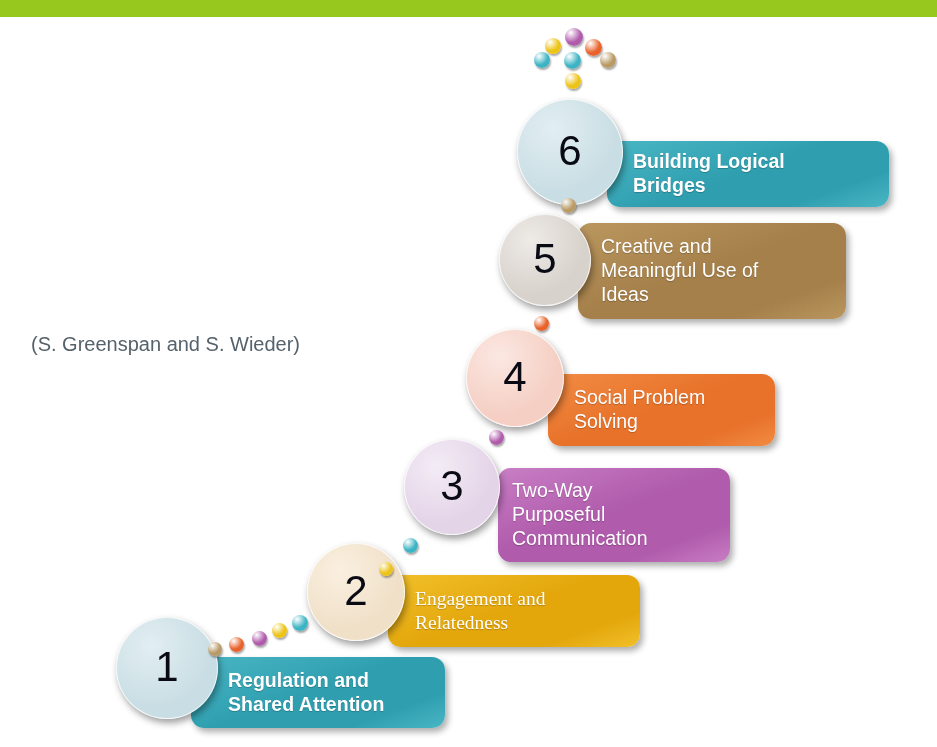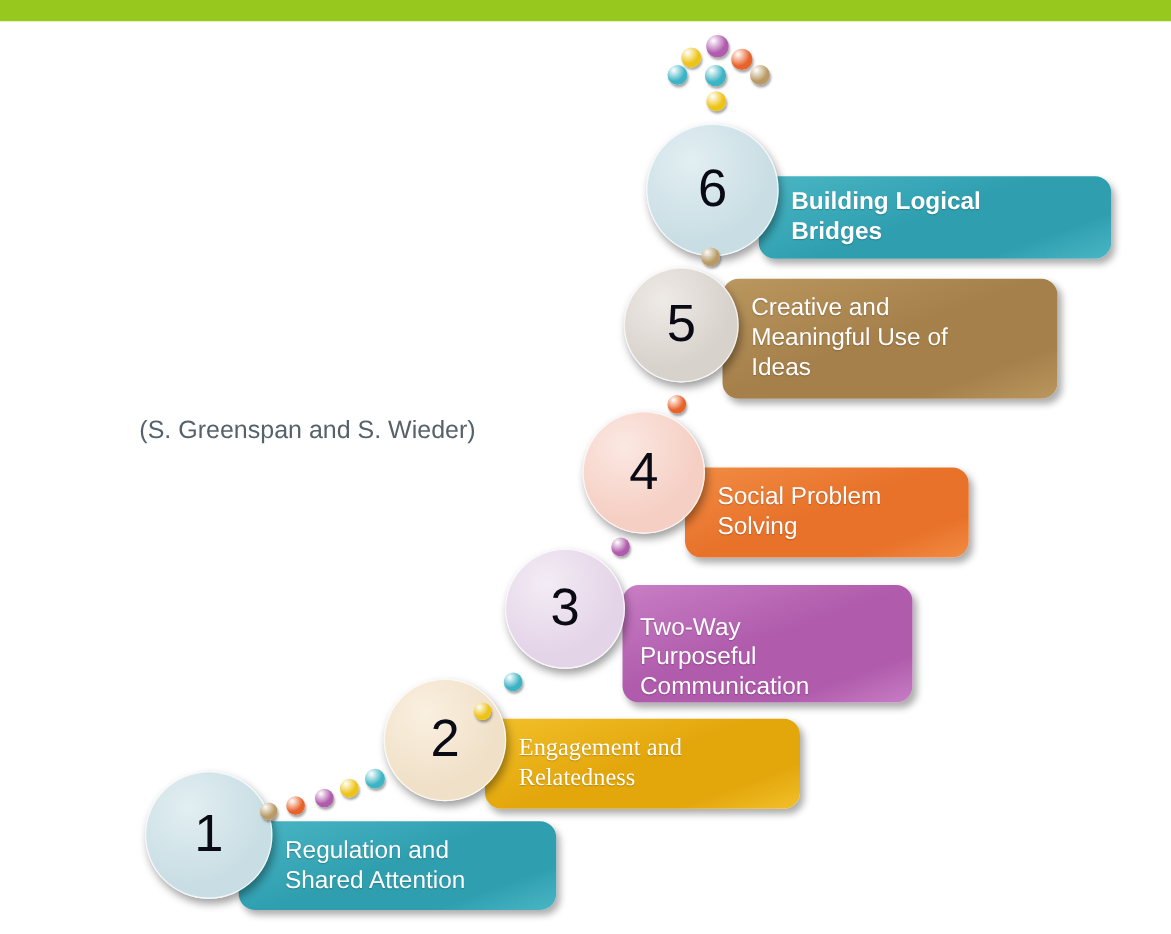--- a/index.html
+++ b/index.html
@@ -67,38 +67,38 @@
     box-shadow:1px 2px 2px rgba(0,0,0,0.35);
   }
 </style>
 </head>
 <body>
 
 <div id="slide" style="background: rgb(255, 255, 255);">
 
   <div class="topbar" style="background: rgb(150, 200, 30);"></div>
 
-  <div class="subtitle" style="color: rgb(85, 98, 107); text-align: center;">(S. Greenspan and S. Wieder)</div>
+  <div class="subtitle" style="color: rgb(85, 98, 107);">(S. Greenspan and S. Wieder)</div>
 
   <div id="diagram">
-      <div class="badge" style="left: 191px; top: 657px; width: 254px; height: 71px; background: linear-gradient(160deg, rgb(74, 182, 196) 0%, rgb(47, 159, 176) 48%, rgb(47, 159, 176) 78%, rgb(74, 182, 196) 100%); z-index: 10;">
+      <div class="badge" style="left: 191px; top: 657px; width: 254px; height: 71px; background: linear-gradient(160deg, rgb(74, 182, 196) 0%, rgb(47, 159, 176) 48%, rgb(47, 159, 176) 78%, rgb(74, 182, 196) 100%); z-index: 10; font-weight: bold;">
         <span class="badge-label" style="margin-left: 37px;">Regulation and
 Shared Attention</span>
       </div>
       <div class="circle" style="left: 116px; top: 617px; width: 102px; height: 102px; background: radial-gradient(circle at 34% 28%, rgb(226, 238, 242) 0%, rgb(201, 222, 228) 62%, rgb(201, 222, 228) 100%); border: 1px solid rgba(255, 255, 255, 0.75); z-index: 11;">
         <span class="circle-num">1</span>
       </div>
       <div class="badge" style="left: 388px; top: 575px; width: 252px; height: 72px; background: linear-gradient(160deg, rgb(242, 192, 42) 0%, rgb(227, 167, 12) 48%, rgb(227, 167, 12) 78%, rgb(242, 192, 42) 100%); z-index: 12; font-family: Liberation Serif, serif;">
         <span class="badge-label" style="margin-left: 27px;">Engagement and
 Relatedness</span>
       </div>
       <div class="circle" style="left: 307px; top: 543px; width: 98px; height: 98px; background: radial-gradient(circle at 34% 28%, rgb(250, 240, 224) 0%, rgb(240, 224, 200) 62%, rgb(240, 224, 200) 100%); border: 1px solid rgba(255, 255, 255, 0.75); z-index: 13;">
         <span class="circle-num">2</span>
       </div>
-      <div class="badge" style="left: 498px; top: 468px; width: 232px; height: 94px; background: linear-gradient(160deg, rgb(200, 126, 196) 0%, rgb(176, 91, 172) 48%, rgb(176, 91, 172) 78%, rgb(200, 126, 196) 100%); z-index: 14; align-items: flex-end;">
+      <div class="badge" style="left: 498px; top: 468px; width: 232px; height: 94px; background: linear-gradient(160deg, rgb(200, 126, 196) 0%, rgb(176, 91, 172) 48%, rgb(176, 91, 172) 78%, rgb(200, 126, 196) 100%); z-index: 14;">
         <span class="badge-label" style="margin-left: 14px;">Two-Way
 Purposeful
 Communication</span>
       </div>
       <div class="circle" style="left: 404px; top: 439px; width: 96px; height: 96px; background: radial-gradient(circle at 34% 28%, rgb(243, 236, 245) 0%, rgb(228, 212, 232) 62%, rgb(228, 212, 232) 100%); border: 1px solid rgba(255, 255, 255, 0.75); z-index: 15;">
         <span class="circle-num">3</span>
       </div>
       <div class="badge" style="left: 548px; top: 374px; width: 227px; height: 72px; background: linear-gradient(160deg, rgb(242, 140, 68) 0%, rgb(232, 114, 42) 48%, rgb(232, 114, 42) 78%, rgb(242, 140, 68) 100%); z-index: 16;">
         <span class="badge-label" style="margin-left: 26px;">Social Problem
 Solving</span>

